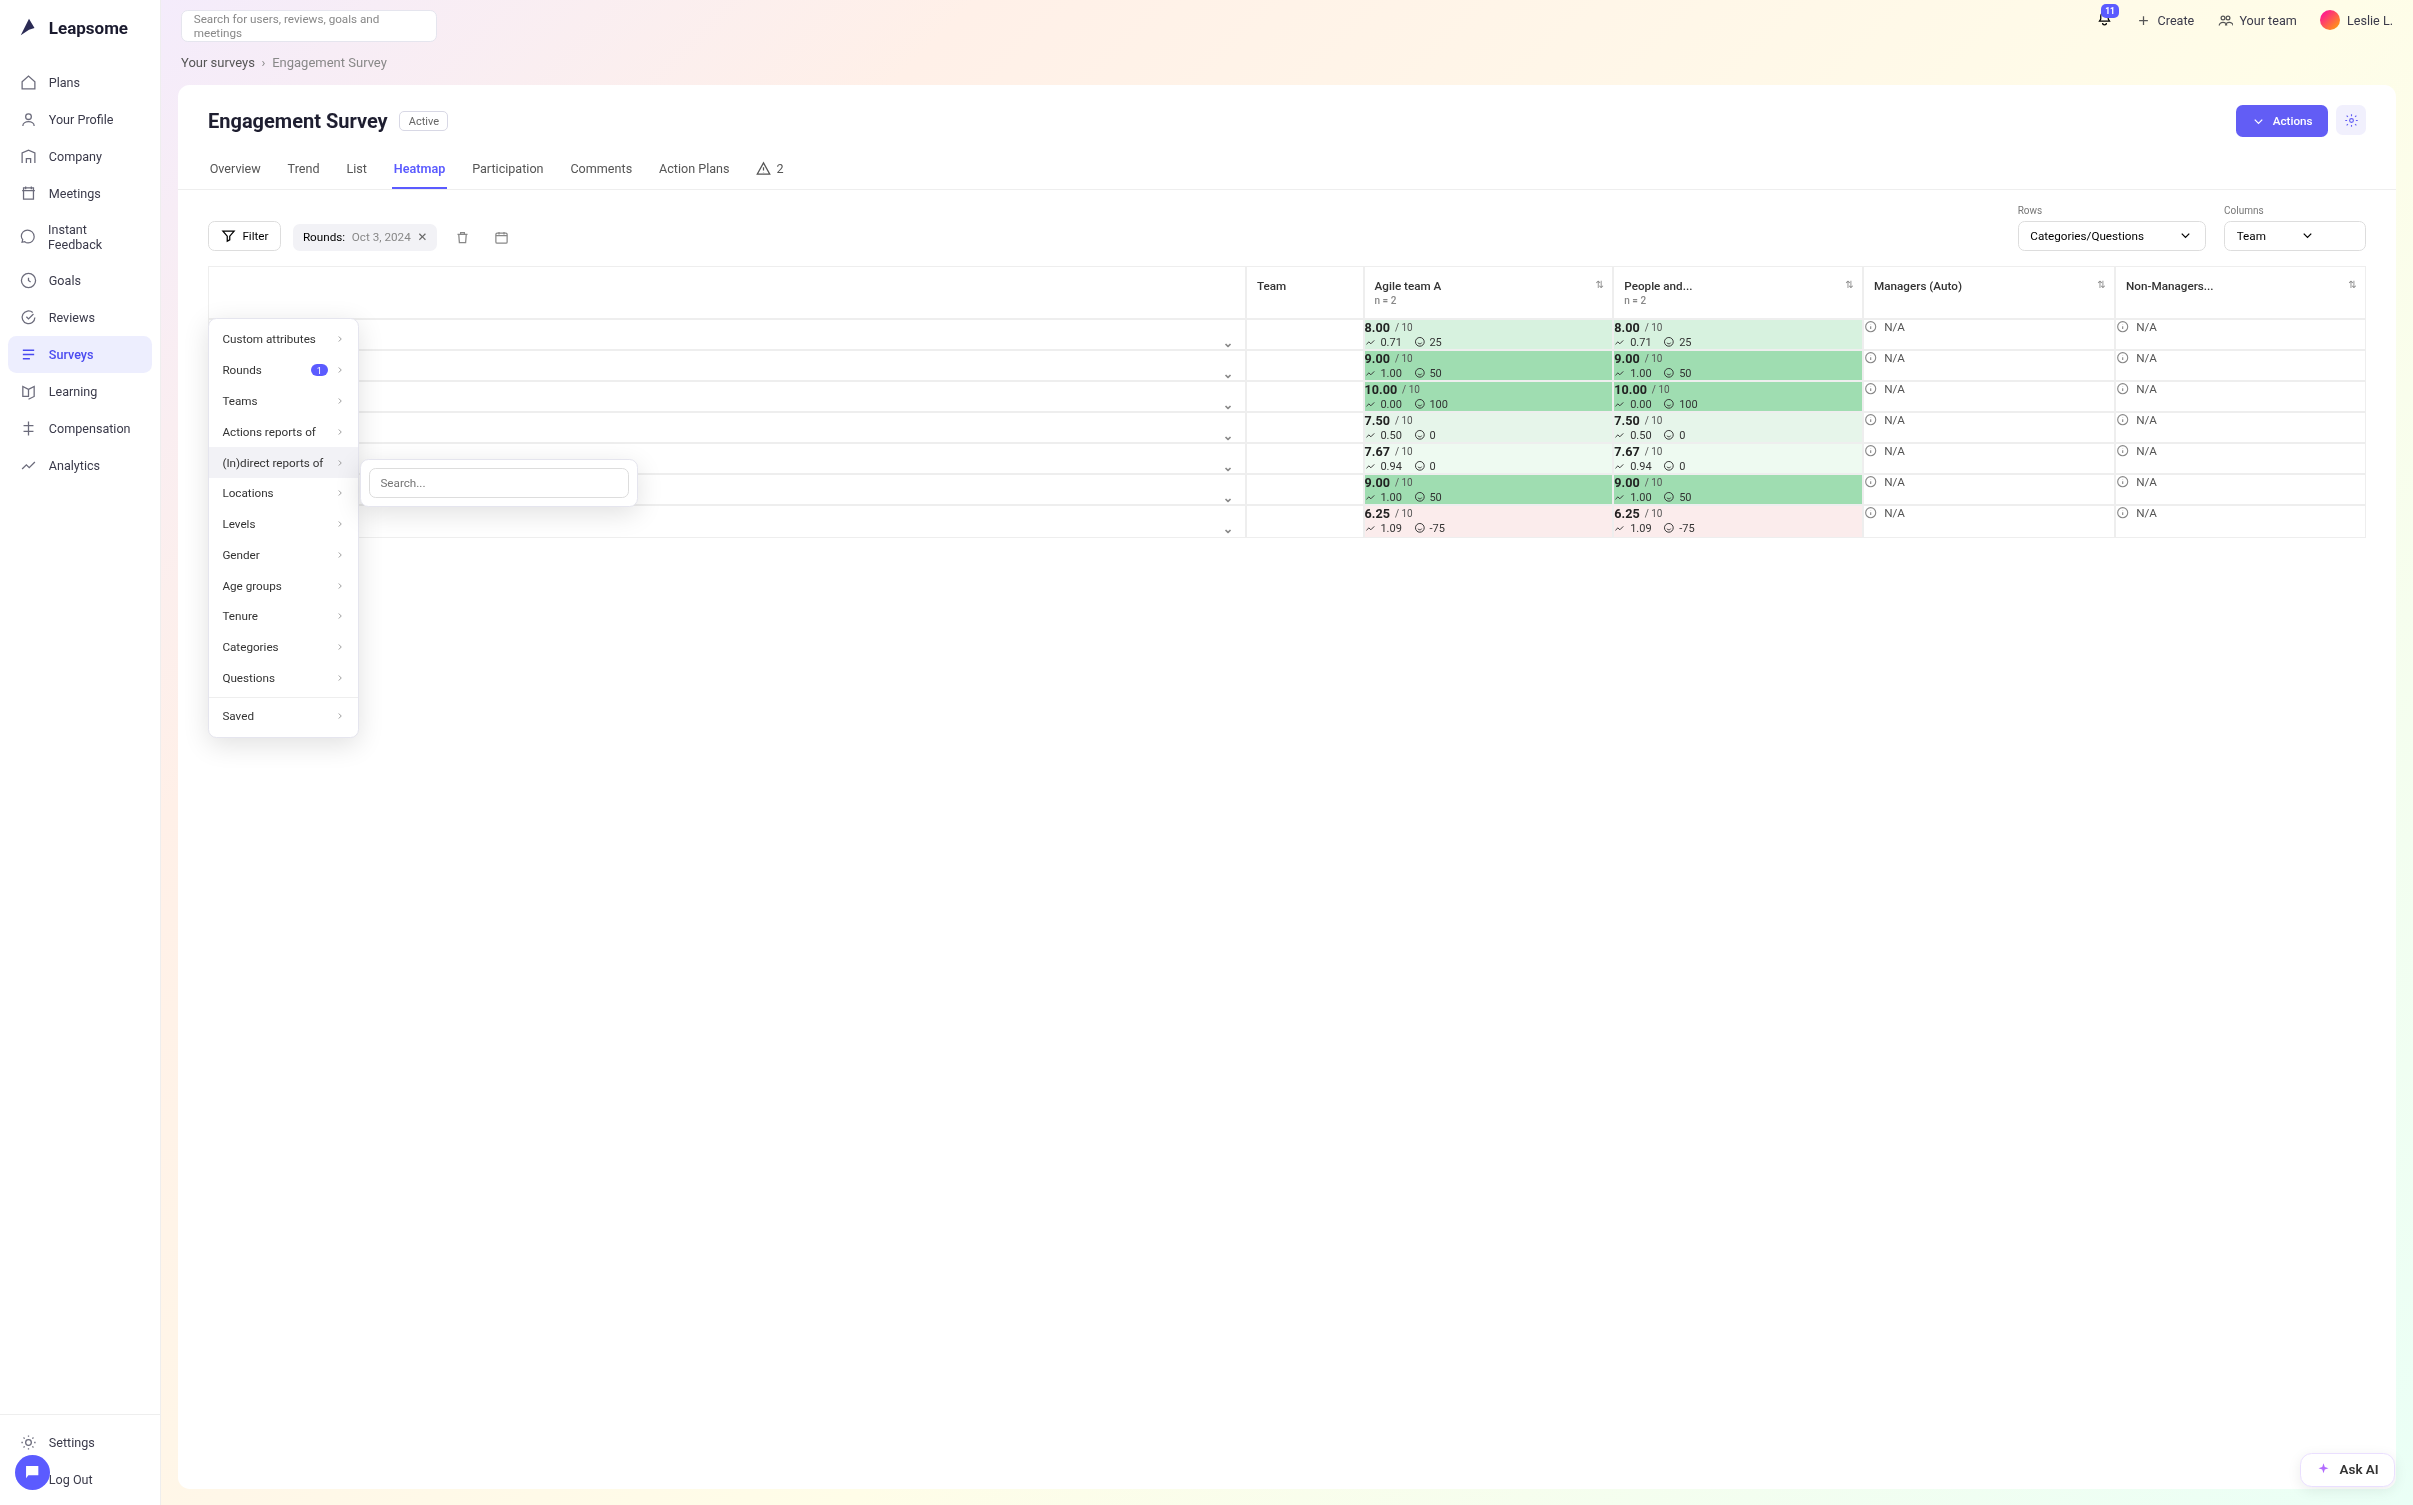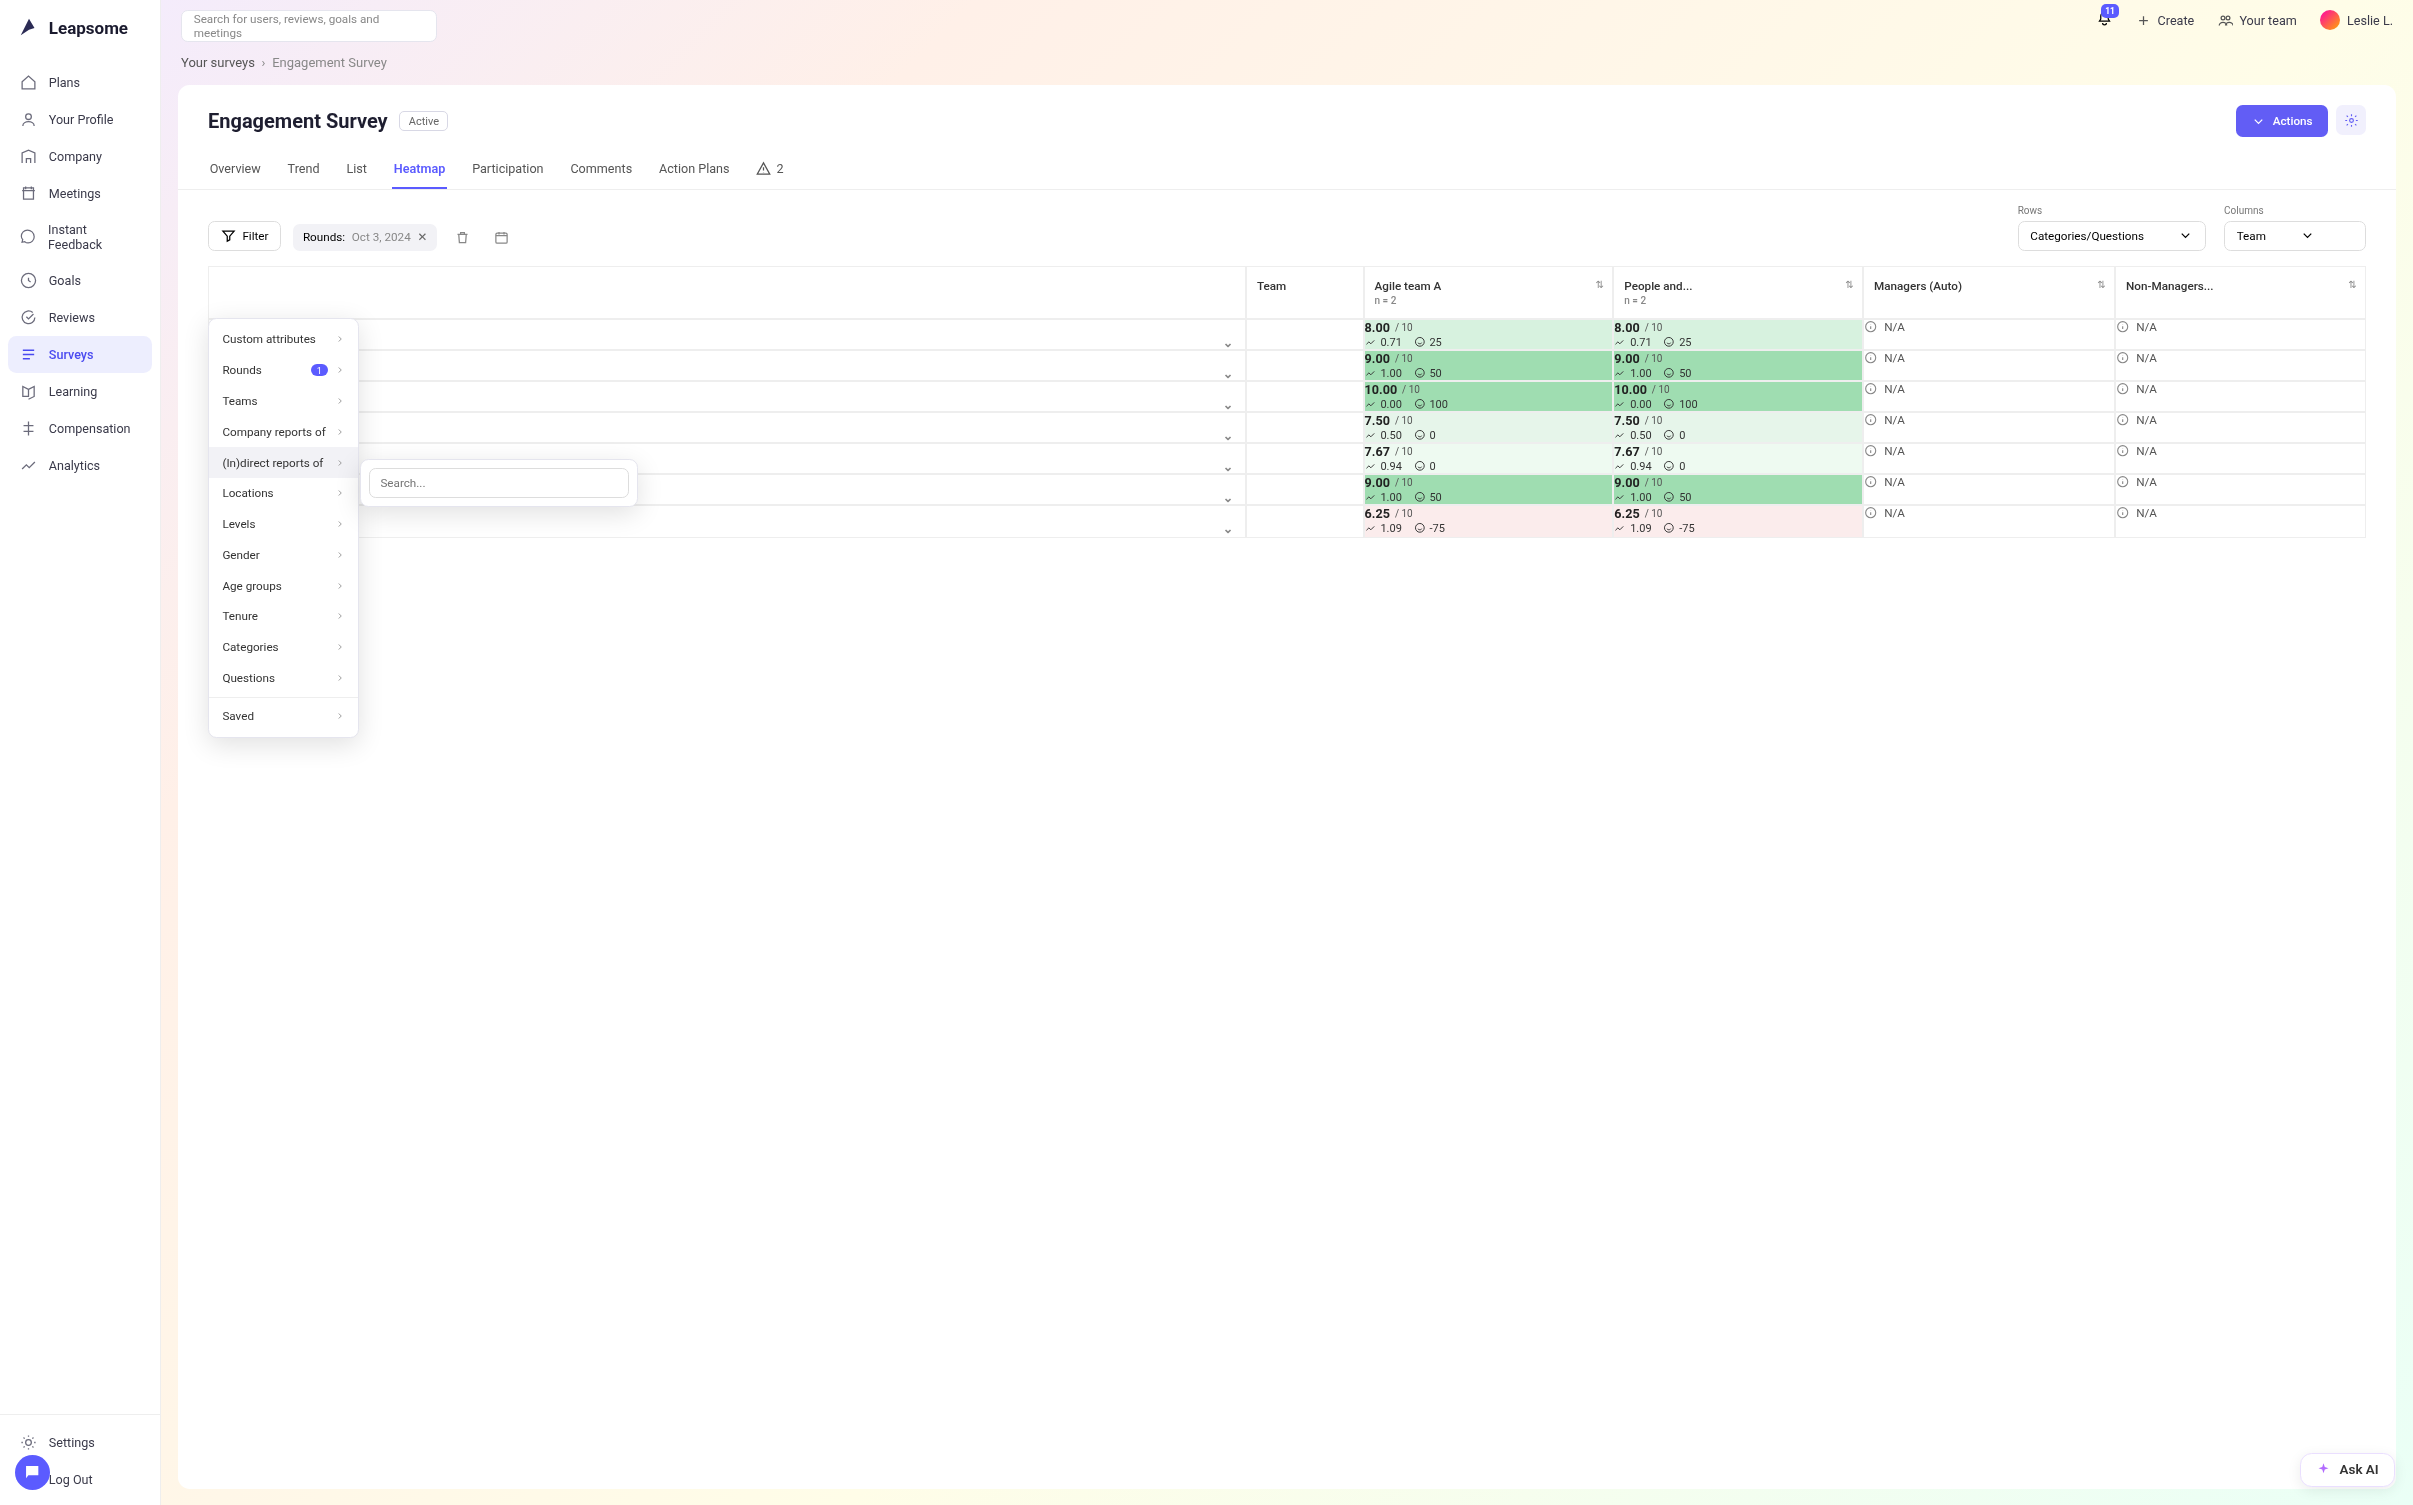--- a/index.html
+++ b/index.html
@@ -743,21 +743,21 @@
         <path d="M9 6l6 6-6 6"></path>
       </svg>
     </div>
     <div class="fp-item">
       <span>Teams</span>
       <svg viewBox="0 0 24 24">
         <path d="M9 6l6 6-6 6"></path>
       </svg>
     </div>
     <div class="fp-item">
-      <span>Company reports of</span>
+      <span>Actions reports of</span>
       <svg viewBox="0 0 24 24">
         <path d="M9 6l6 6-6 6"></path>
       </svg>
     </div>
     <div class="fp-item sel">
       <span>(In)direct reports of</span>
       <svg viewBox="0 0 24 24">
         <path d="M9 6l6 6-6 6"></path>
       </svg>
     </div>

